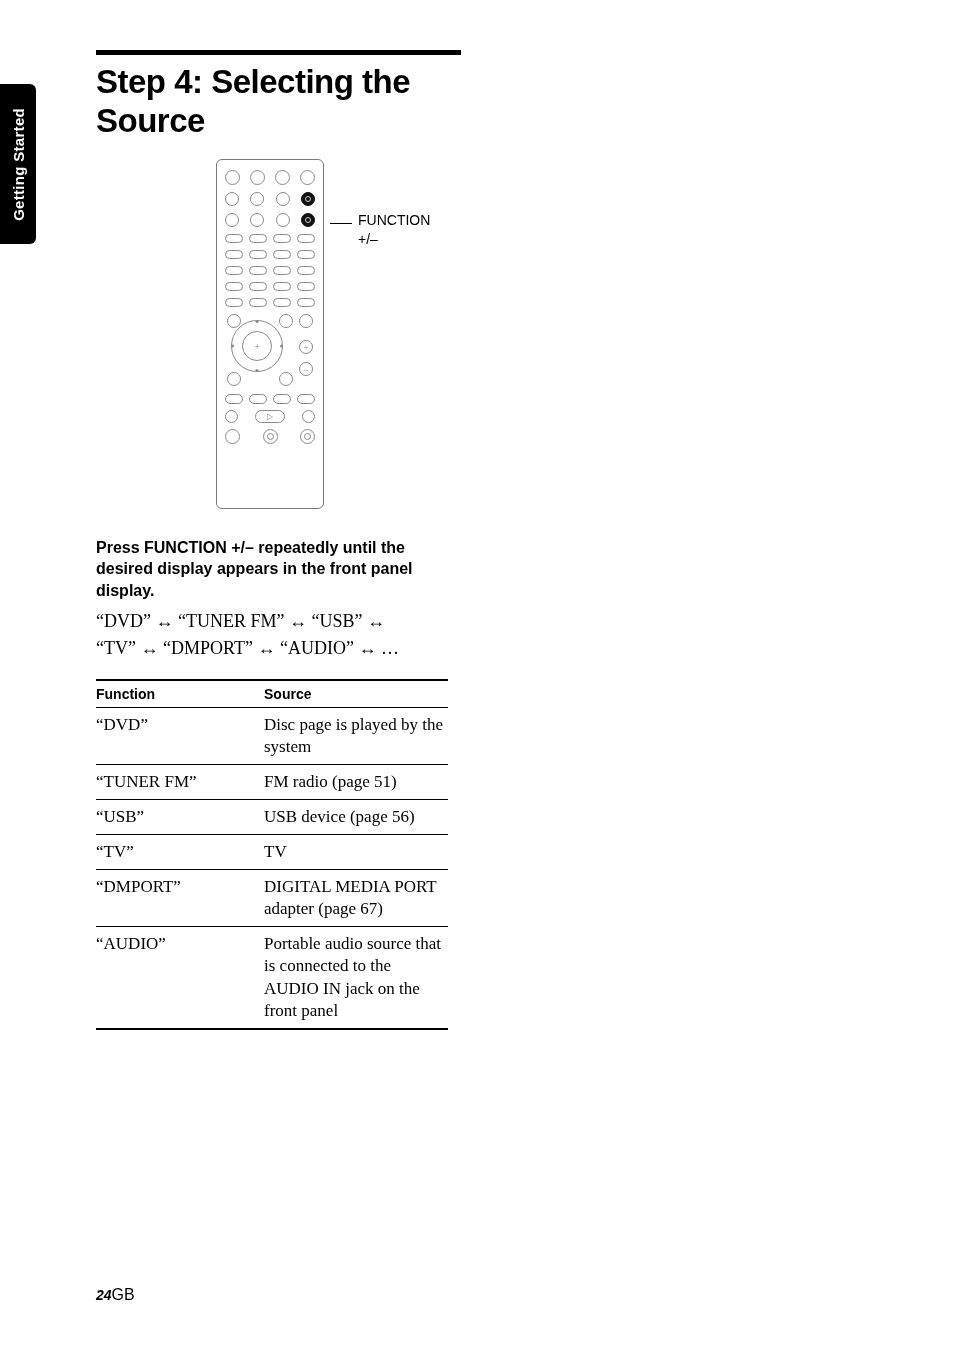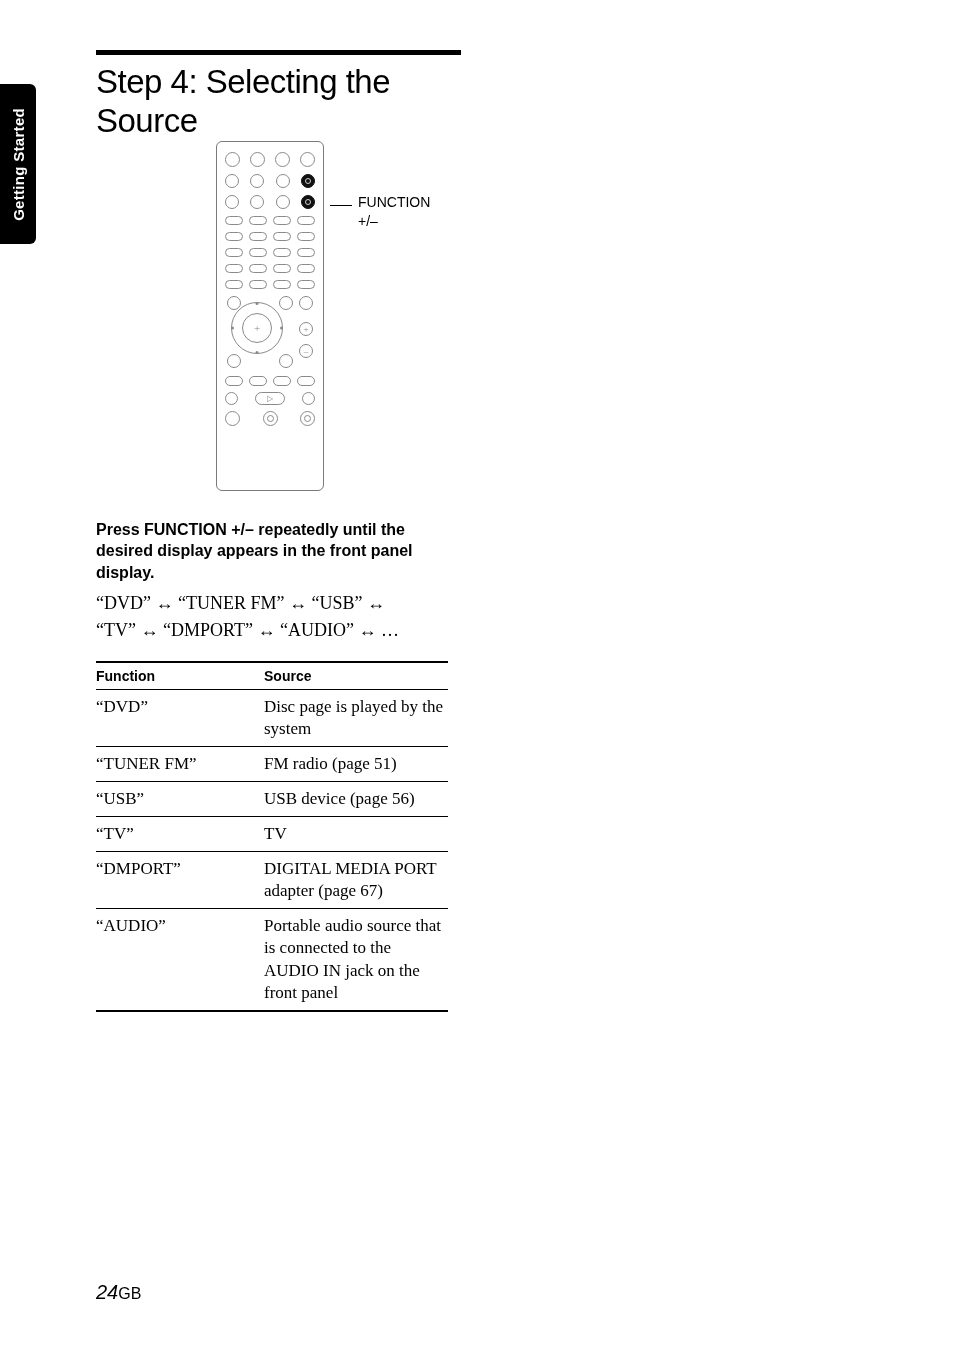--- a/index.html
+++ b/index.html
@@ -26,21 +26,21 @@
     transform: rotate(180deg);
     font-family: Arial, Helvetica, sans-serif;
     font-weight: bold;
     font-size: 15px;
     letter-spacing: 0.3px;
   }
 
   
   .content { position: absolute; left: 96px; top: 50px; width: 500px; }
   .rule { height: 5px; background: #000; width: 365px; margin-bottom: 8px; }
-  h1 { font-family: Arial, Helvetica, sans-serif; font-weight: 400; font-size: 33px; line-height: 1.18; letter-spacing: -0.5px; width: 360px; }
+  h1 { font-family: Arial, Helvetica, sans-serif; font-weight: 700; font-size: 33px; line-height: 1.18; letter-spacing: -0.5px; margin-bottom: 18px; width: 360px; }
   .intro { font-size: 18px; margin-bottom: 22px; width: 360px; }
 
   
   .remote-wrap { display: flex; align-items: flex-start; margin-left: 120px; margin-bottom: 28px; }
   .remote {
     width: 108px; height: 350px;
     border: 1px solid #7a7a7a;
     border-radius: 6px;
     background: #fff;
     position: relative;
@@ -95,21 +95,21 @@
     padding: 5px 0;
   }
   thead th:first-child { width: 168px; }
   tbody td { font-size: 17px; padding: 6px 3px 6px 0; vertical-align: top; border-bottom: 1px solid #000; line-height:1.3; }
   tbody tr:last-child td { border-bottom: 2px solid #000; }
 
   .pagefoot {
     position: absolute; left: 96px; bottom: 48px;
     font-family: Arial, Helvetica, sans-serif;
   }
-  .pagefoot .num { font-weight: 400; font-size: 20px; font-style: italic; }
+  .pagefoot .num { font-weight: 700; font-size: 14px; font-style: italic; }
   .pagefoot .gb { font-size: 16px; }
 </style>
 </head>
 <body>
 
 <div class="page">
 
   <div class="side-tab">
     <span>Getting Started</span>
   </div>

